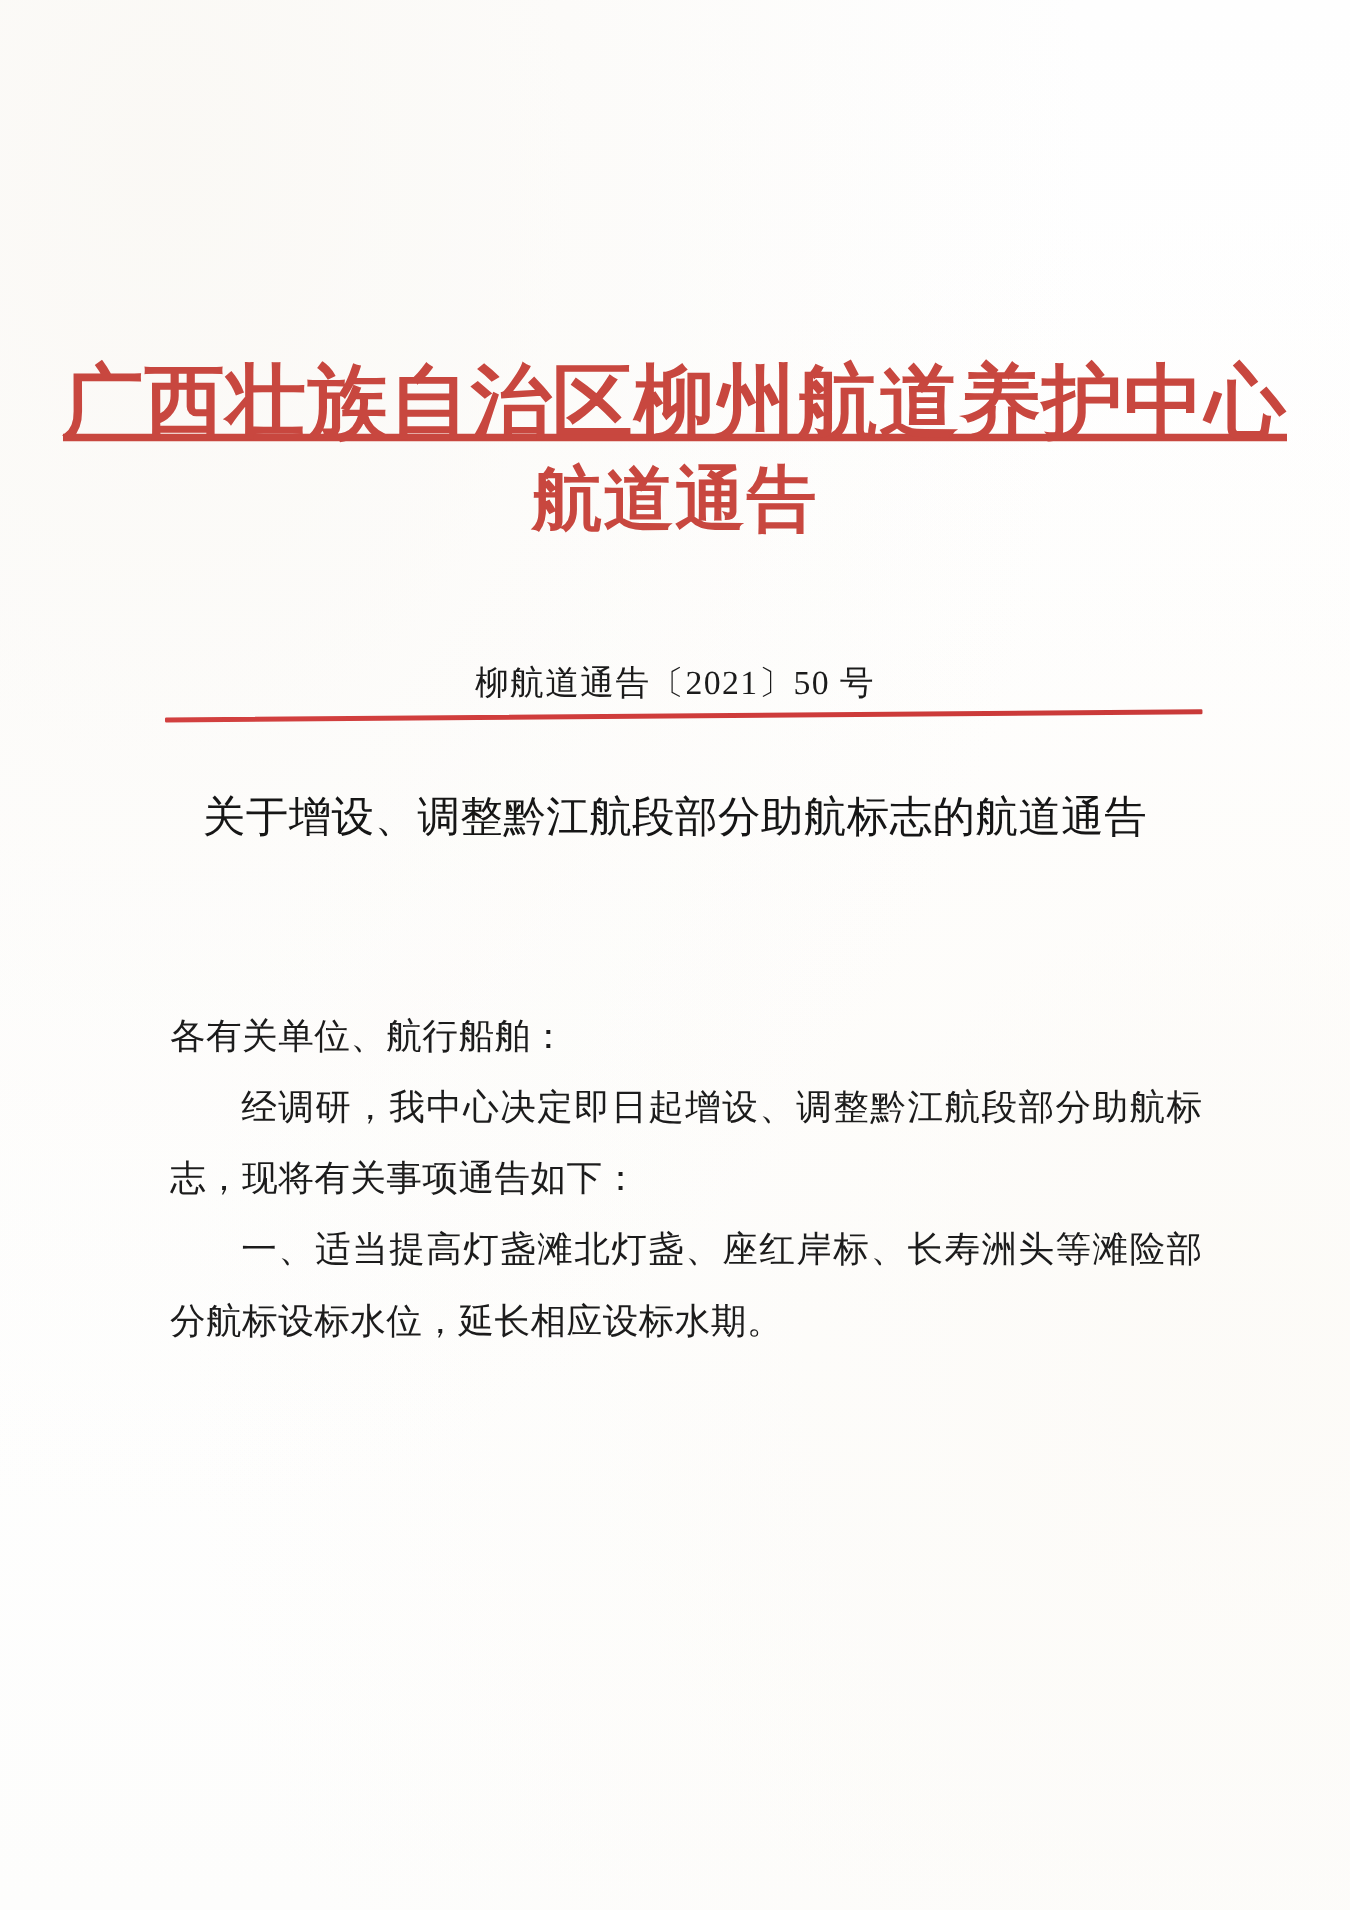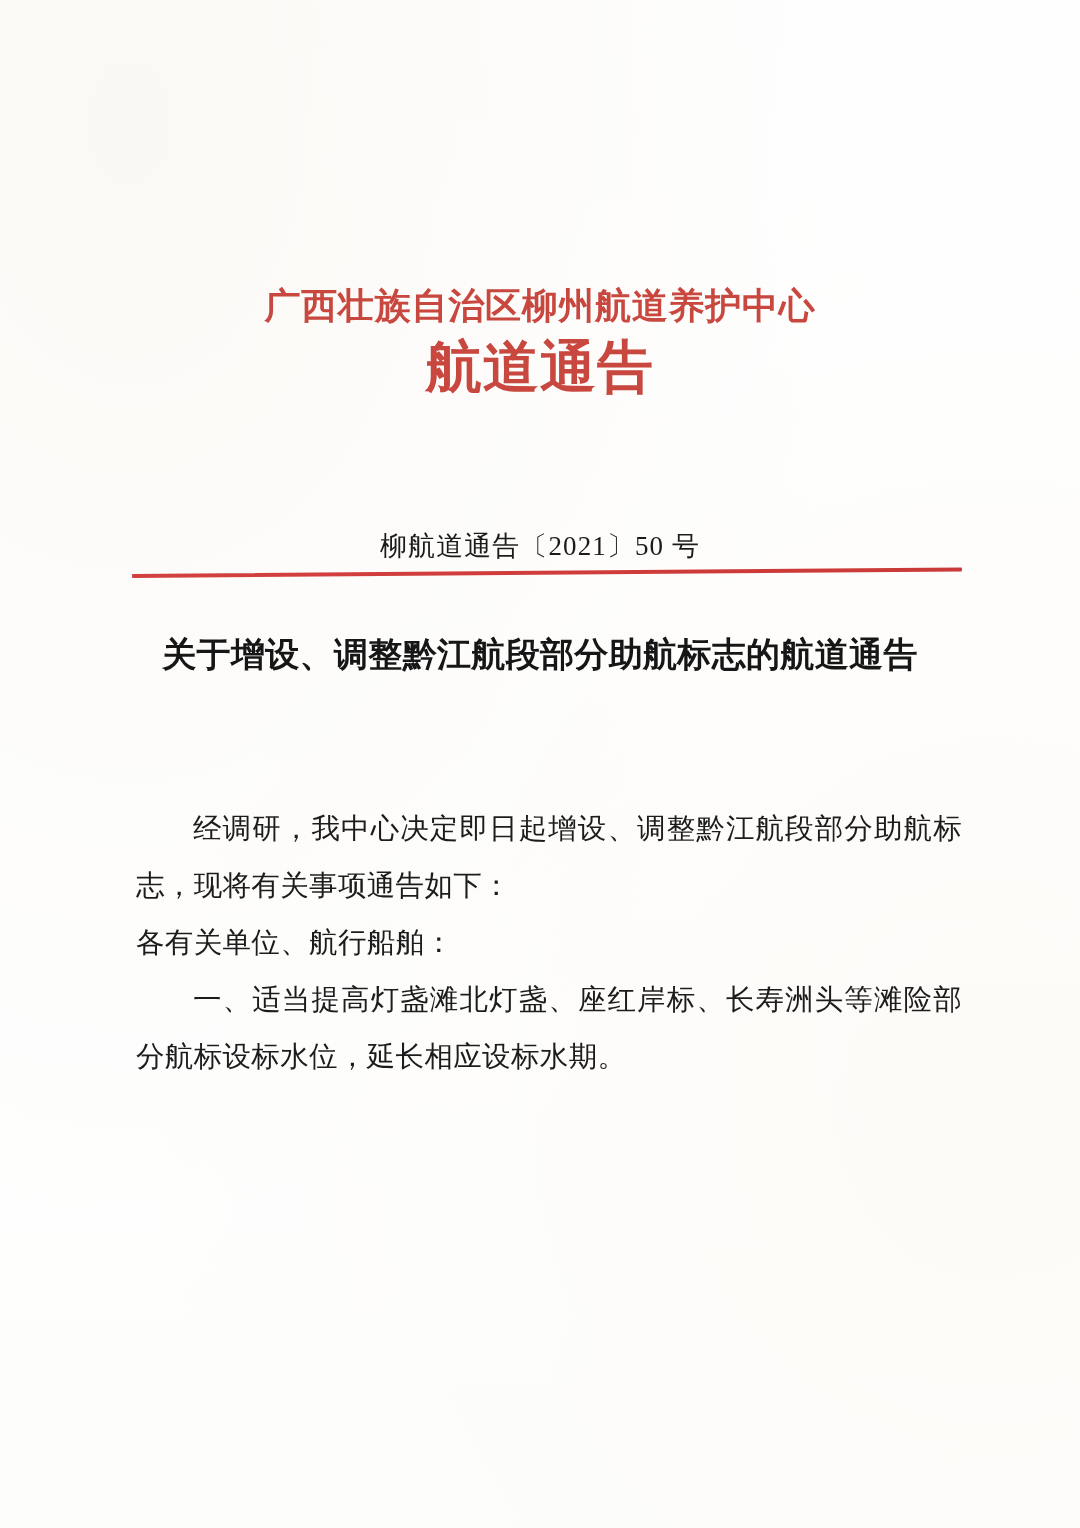--- a/index.html
+++ b/index.html
@@ -42,21 +42,22 @@
   }
   .masthead-line {
     color: #c8473f;
     font-family: "DejaVu Serif", "Liberation Serif", serif;
     font-weight: bold;
     letter-spacing: 0.02em;
     line-height: 1.12;
     text-rendering: geometricPrecision;
   }
   .masthead-line-1 {
-    font-size: 36px;
+    font-size: 64px;
+    text-decoration: underline;
   }
   .masthead-line-2 {
     font-size: 56px;
     margin-top: 10px;
   }
 
   
   .docnum-block {
     position: absolute;
     left: 0;
@@ -90,21 +91,21 @@
   }
 
   
   .subject {
     position: absolute;
     left: 150px;
     right: 150px;
     top: 630px;
     text-align: center;
     color: #161616;
-    font-weight: bold;
+    font-weight: normal;
     font-size: 34px;
     line-height: 1.42;
     letter-spacing: 0.01em;
     font-family: "DejaVu Serif", "Liberation Serif", serif;
   }
 
   
   .body-text {
     position: absolute;
     left: 136px;
@@ -140,18 +141,18 @@
   <div class="docnum-block">
     <div class="docnum">柳航道通告〔2021〕50 号</div>
     <div class="red-rule-wrap">
       <div class="red-rule"></div>
     </div>
   </div>
 
   <div class="subject">关于增设、调整黔江航段部分助航标志的航道通告</div>
 
   <div class="body-text">
+    <p class="para">各有关单位、航行船舶：</p>
     <p class="para indent">经调研，我中心决定即日起增设、调整黔江航段部分助航标志，现将有关事项通告如下：</p>
-    <p class="para">各有关单位、航行船舶：</p>
     <p class="para indent"><span>一、</span><span>适当提高灯盏滩北灯盏、座红岸标、长寿洲头等滩险部分航标设标水位，延长相应设标水期。</span></p>
   </div>
 
 </div>
 
 </body></html>

